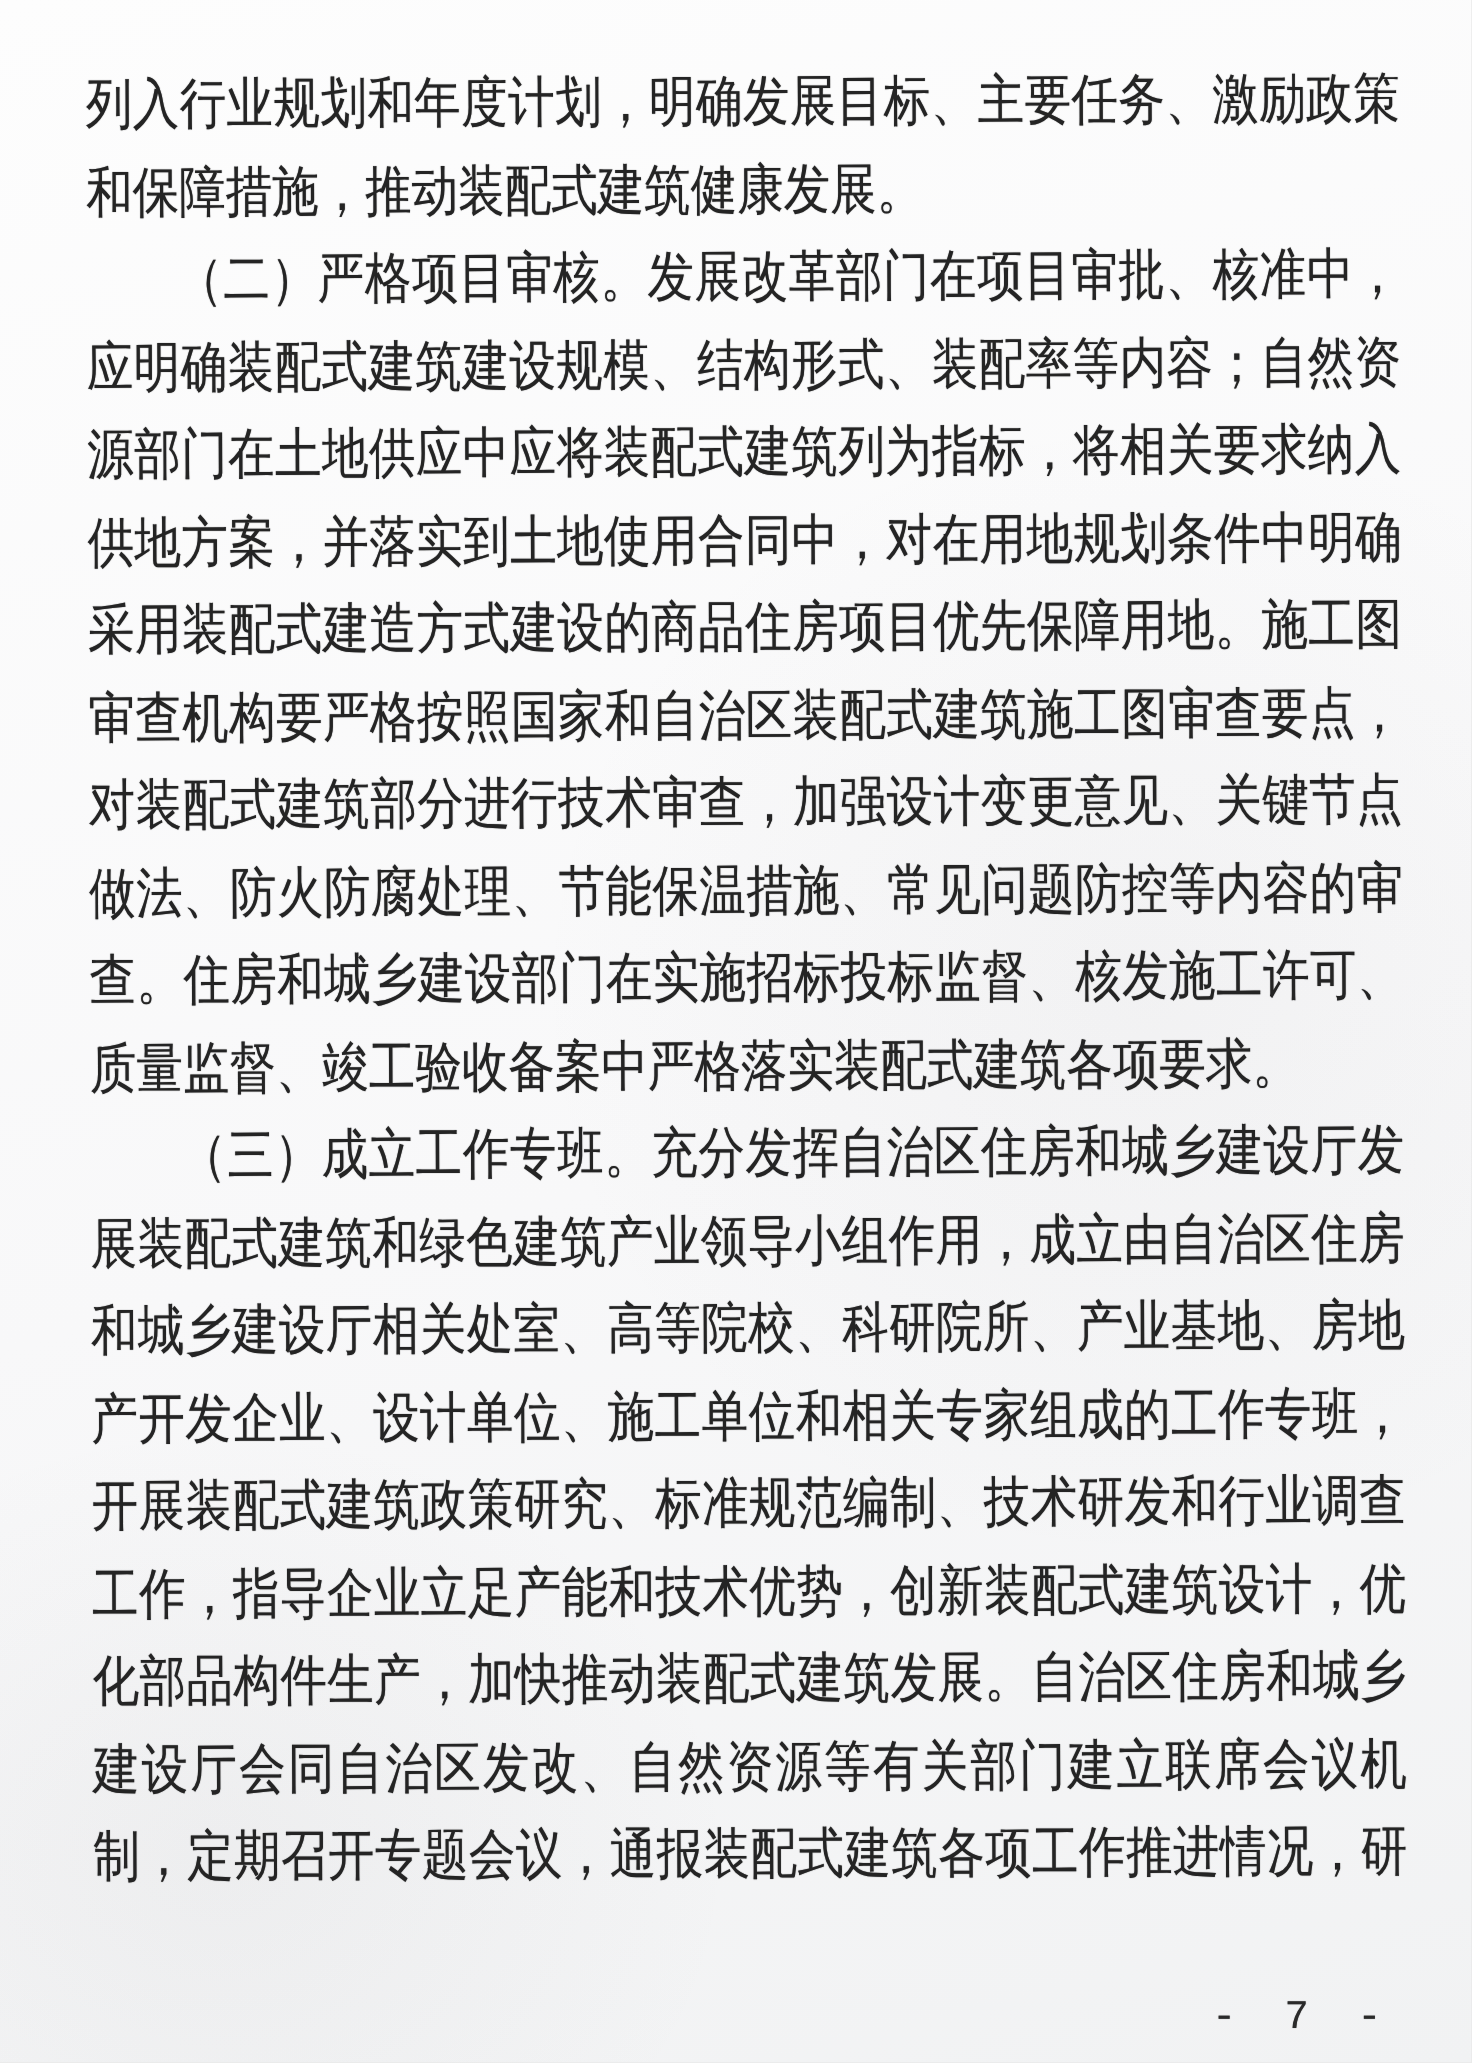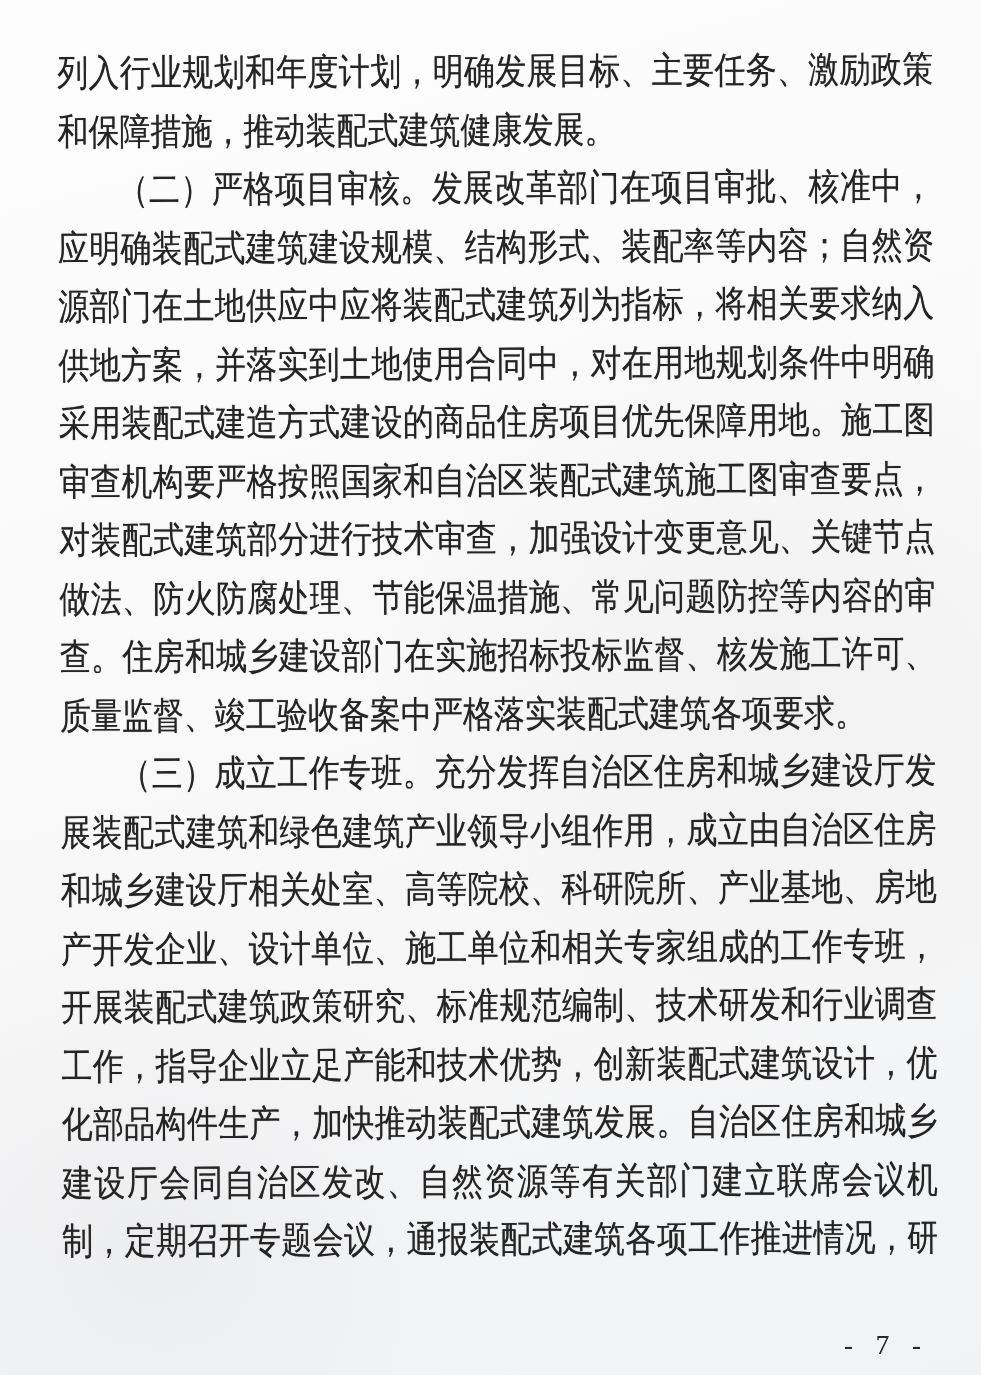--- a/index.html
+++ b/index.html
@@ -7,21 +7,21 @@
     padding: 0;
     background: #e9e9e9;
   }
   .page {
     position: relative;
     width: 981px;
     height: 1375px;
     margin: 0 auto;
     overflow: hidden;
     color: #1f1f1f;
-    font-family: Liberation Serif, serif;
+    font-family: Liberation Mono, monospace;
     background:
       radial-gradient(ellipse 60% 40% at 78% 48%, rgba(120,120,125,0.05), transparent 70%),
       radial-gradient(ellipse 50% 30% at 15% 90%, rgba(120,120,125,0.06), transparent 70%),
       linear-gradient(165deg, #fdfdfd 0%, #f8f8f9 55%, #f1f2f3 100%);
   }
   .text-block {
     position: absolute;
     left: 57px;
     top: 44px;
     width: 876px;

